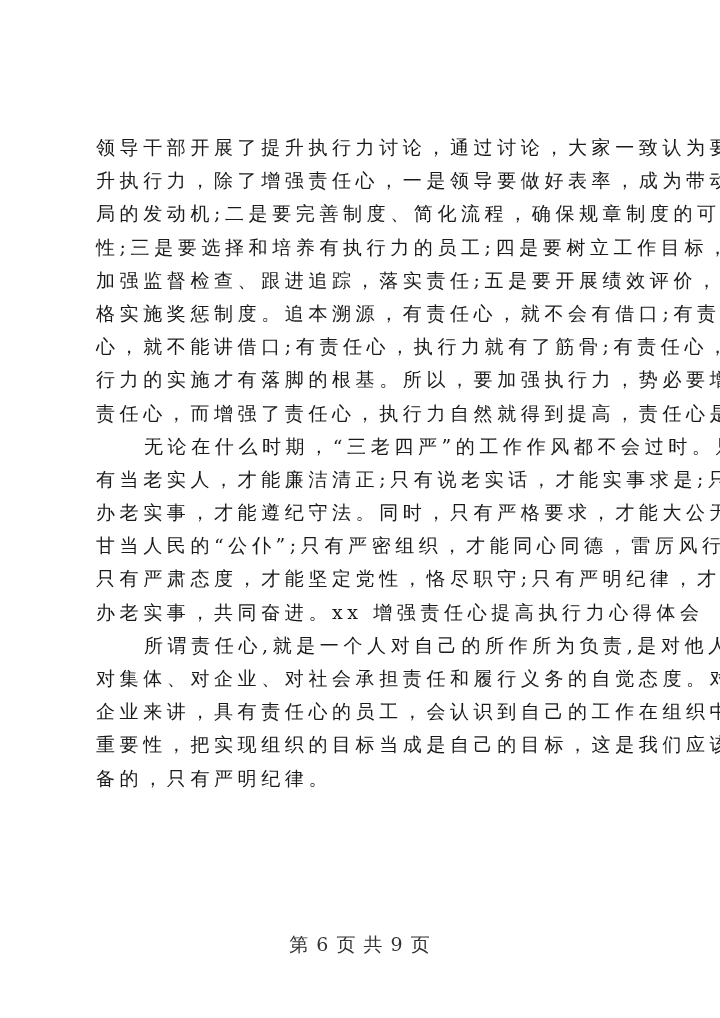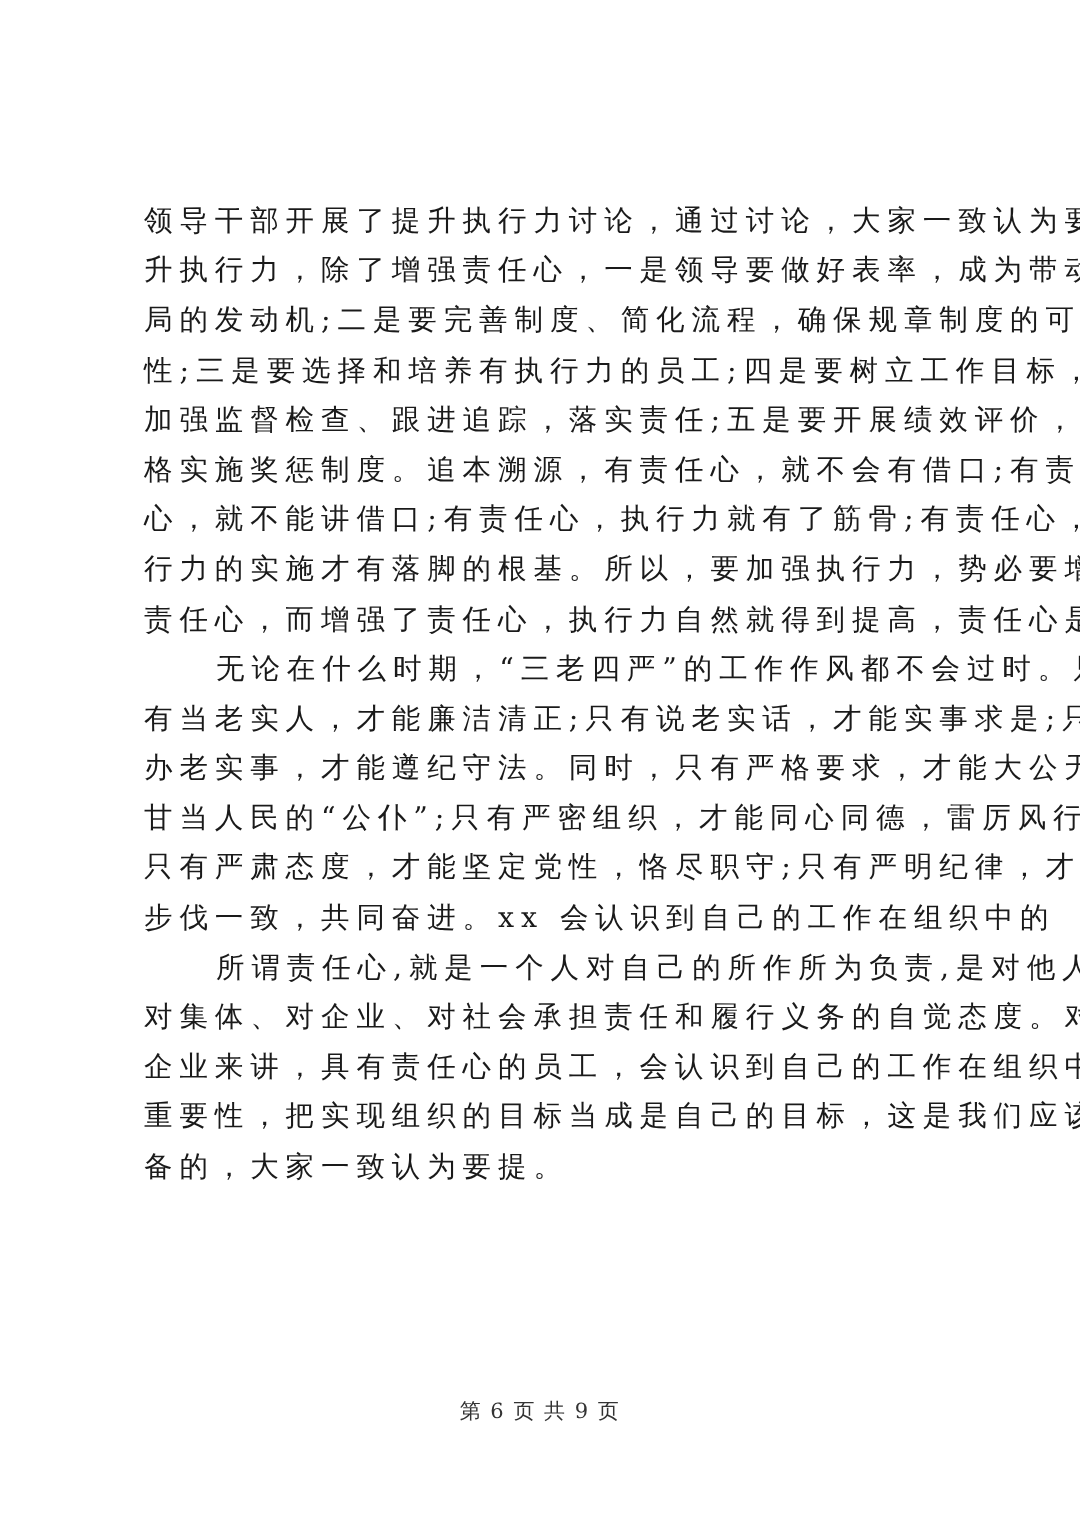--- a/index.html
+++ b/index.html
@@ -37,21 +37,21 @@
     }
     .line.indent {
       padding-left: 48px;
     }
     .footer {
       position: absolute;
       top: 932px;
       left: 0;
       width: 720px;
       text-align: center;
-      font-size: 14px;
+      font-size: 19px;
       color: #333333;
       letter-spacing: 1px;
     }
   </style>
 </head>
 <body>
 
 <div class="page">
   <div class="content">
 
@@ -66,26 +66,26 @@
       <div class="line">行力的实施才有落脚的根基。所以，要加强执行力，势必要增强</div>
       <div class="line">责任心，而增强了责任心，执行力自然就得到提高，责任心是加</div>
     </div>
 
     <div>
       <div class="line indent">无论在什么时期，“三老四严”的工作作风都不会过时。只</div>
       <div class="line">有当老实人，才能廉洁清正;只有说老实话，才能实事求是;只有</div>
       <div class="line">办老实事，才能遵纪守法。同时，只有严格要求，才能大公无私，</div>
       <div class="line">甘当人民的“公仆”;只有严密组织，才能同心同德，雷厉风行;</div>
       <div class="line">只有严肃态度，才能坚定党性，恪尽职守;只有严明纪律，才能</div>
-      <div class="line">步伐一致，共同奋进。xx 会认识到自己的工作在组织中的</div>
+      <div class="line">办老实事，共同奋进。xx 增强责任心提高执行力心得体会</div>
     </div>
 
     <div>
       <div class="line indent">所谓责任心,就是一个人对自己的所作所为负责,是对他人、</div>
       <div class="line">对集体、对企业、对社会承担责任和履行义务的自觉态度。对于</div>
       <div class="line">企业来讲，具有责任心的员工，会认识到自己的工作在组织中的</div>
       <div class="line">重要性，把实现组织的目标当成是自己的目标，这是我们应该具</div>
-      <div class="line">备的，大家一致认为要提。</div>
+      <div class="line">备的，只有严明纪律。</div>
     </div>
   </div>
 
   <div class="footer">第 6 页  共 9 页</div>
 </div>
 
 </body></html>

